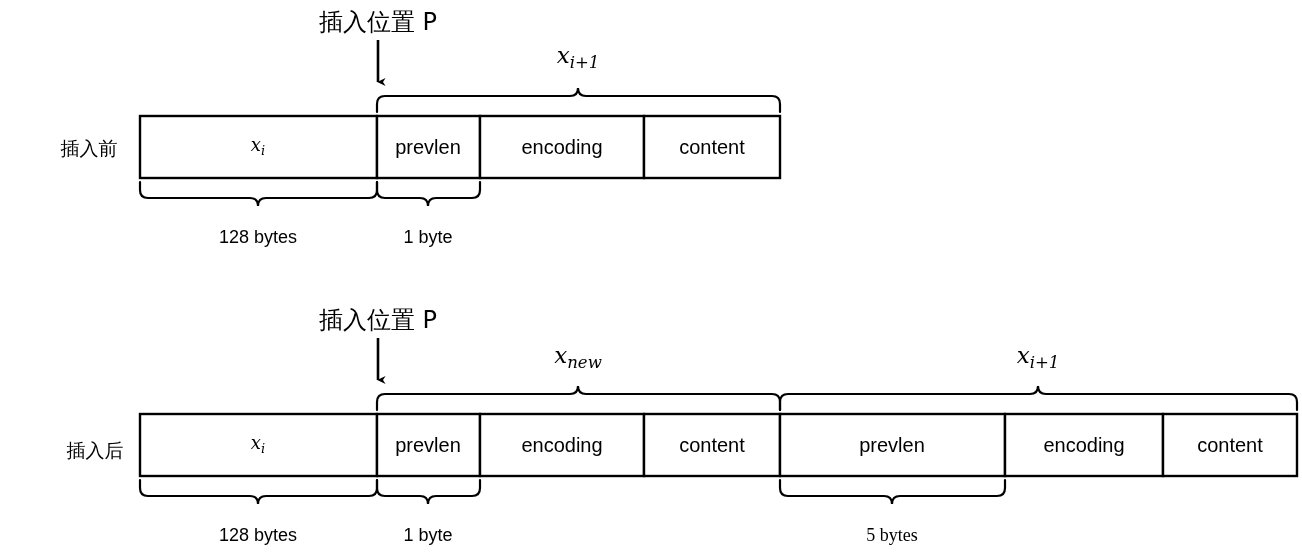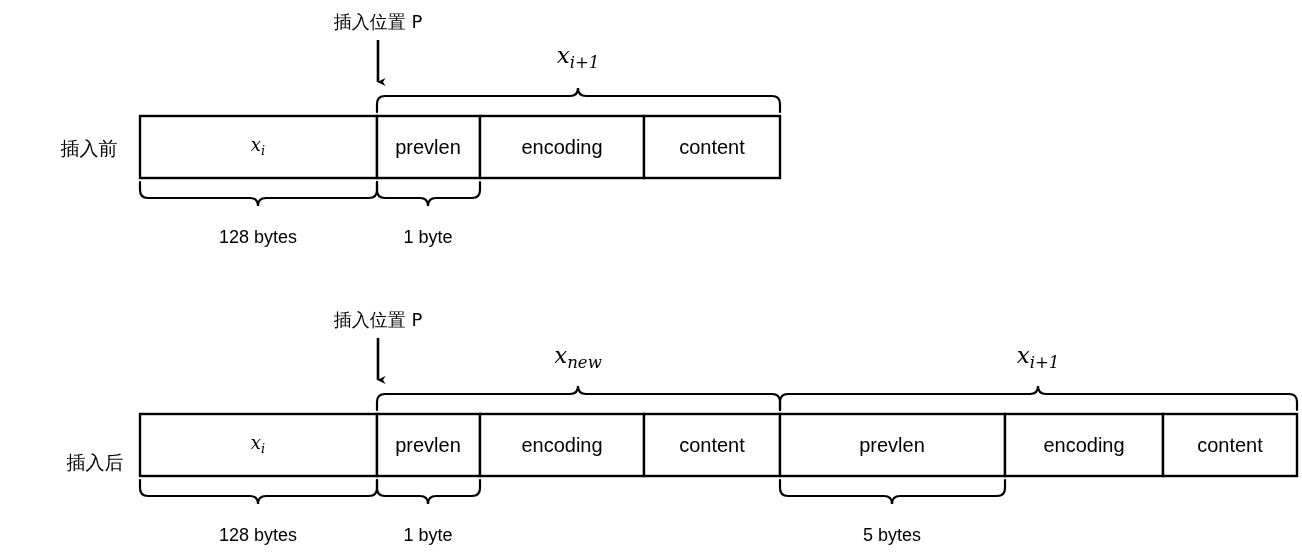--- a/index.html
+++ b/index.html
@@ -33,21 +33,21 @@
   }
   
   .row-caption {
     font-family: "DejaVu Sans", "Liberation Sans", sans-serif;
     font-size: 19px;
     transform: translate(-50%, -50%);
   }
   
   .pointer-caption {
     font-family: "DejaVu Sans", "Liberation Sans", sans-serif;
-    font-size: 18px;
+    font-size: 24px;
     transform: translate(-50%, -50%);
   }
   
   .cell-label {
     font-family: "Liberation Sans", sans-serif;
     font-size: 20px;
     transform: translate(-50%, -50%);
   }
   
   .math-label {
@@ -174,21 +174,21 @@
   <div class="lbl pointer-caption" style="left:378px; top:320px;">插入位置 P</div>
 
   <div class="lbl math-label big" style="left:578px; top:358px;">
     <span>x</span><span class="sub">new</span>
   </div>
 
   <div class="lbl math-label big" style="left:1038px; top:358px;">
     <span>x</span><span class="sub">i+1</span>
   </div>
 
-  <div class="lbl row-caption" style="left:95px; top:462px;">插入后</div>
+  <div class="lbl row-caption" style="left:95px; top:450px;">插入后</div>
 
   <div class="lbl math-label" style="left:258px; top:445px;">
     <span>x</span><span class="sub">i</span>
   </div>
 
   <div class="lbl cell-label" style="left:428px; top:445px;">prevlen</div>
 
   <div class="lbl cell-label" style="left:562px; top:445px;">encoding</div>
 
   <div class="lbl cell-label" style="left:712px; top:445px;">content</div>
@@ -196,15 +196,15 @@
   <div class="lbl cell-label" style="left:892px; top:445px;">prevlen</div>
 
   <div class="lbl cell-label" style="left:1084px; top:445px;">encoding</div>
 
   <div class="lbl cell-label" style="left:1230px; top:445px;">content</div>
 
   <div class="lbl size-label" style="left:258px; top:535px;">128 bytes</div>
 
   <div class="lbl size-label" style="left:428px; top:535px;">1 byte</div>
 
-  <div class="lbl size-label" style="left:892px; top:535px;">5 bytes</div>
+  <div class="lbl size-label" style="left:892px; top:535px;font-family:Liberation Serif, serif;">5 bytes</div>
 
 </div>
 
 </body></html>

